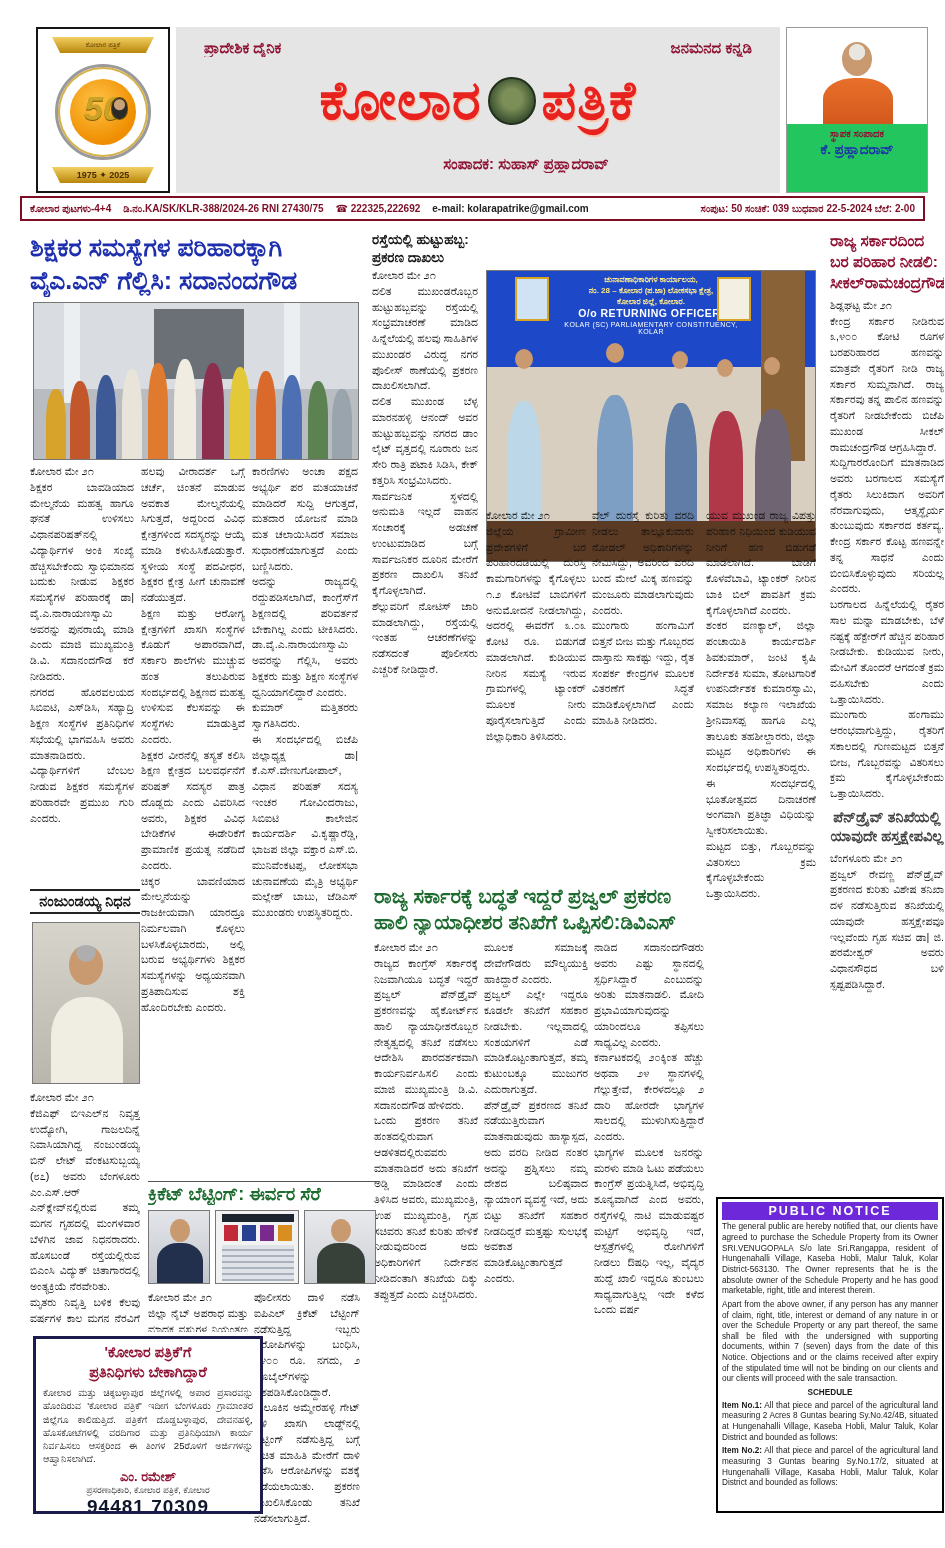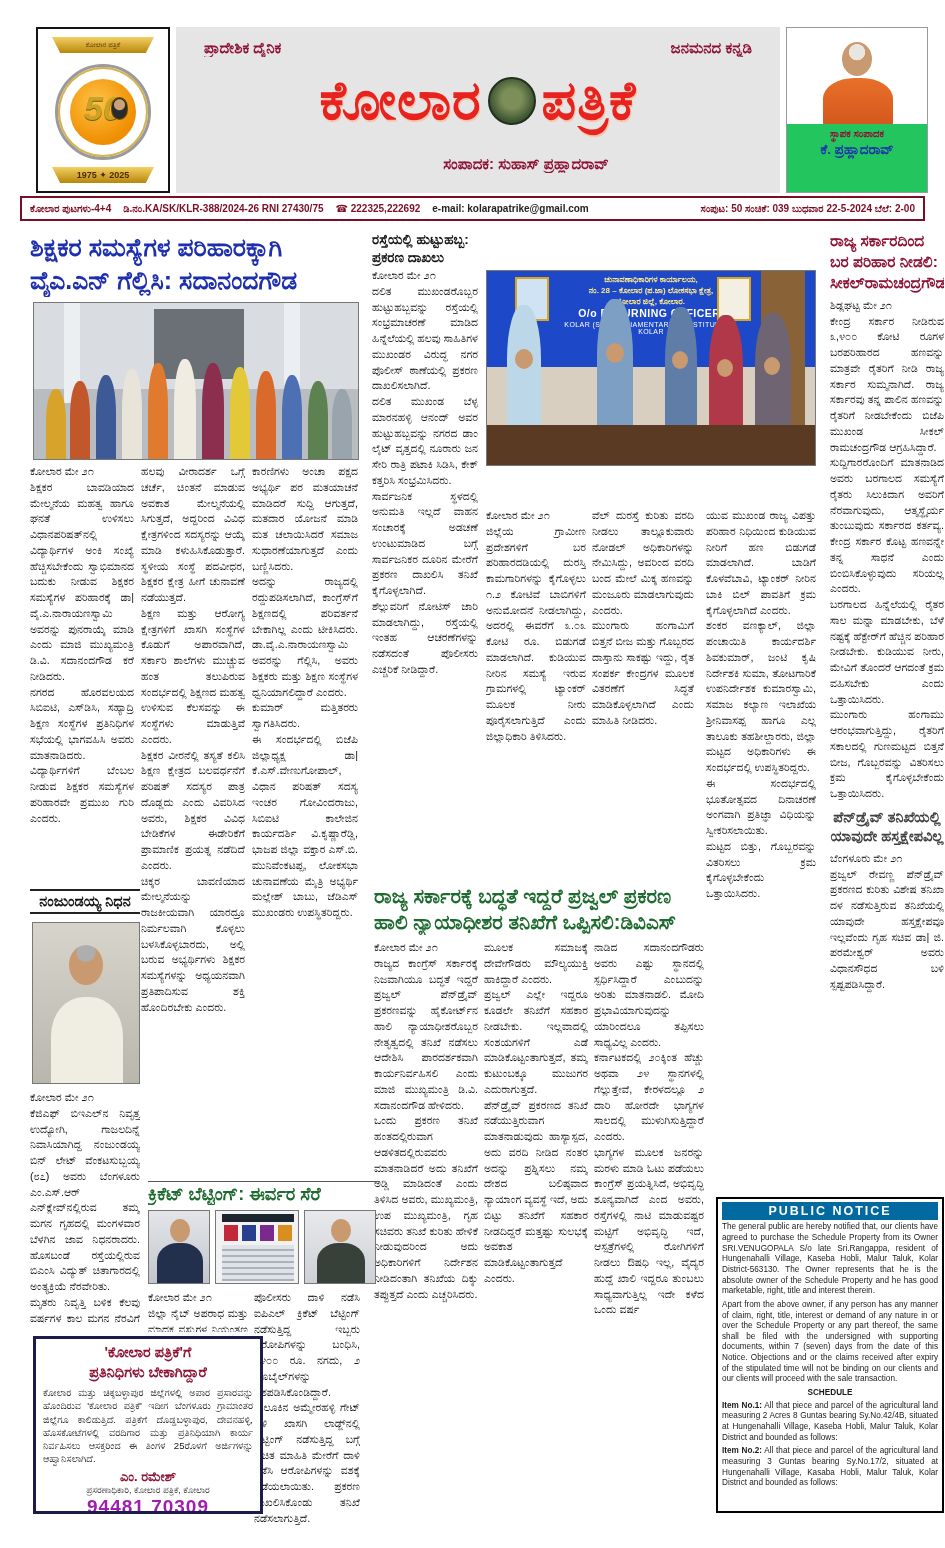--- a/index.html
+++ b/index.html
@@ -44,32 +44,32 @@
            border-top:2px solid #222;border-bottom:2px solid #222;padding:2px 0;}
   .subhead-pendrive{font-size:14.5px;line-height:1.35;font-weight:800;color:#404040;text-align:center;margin:6px 0 4px;}
 
   
   .photo{border:1px solid #777;background:#c9ccd1;}
   .person{position:absolute;bottom:0;border-radius:45% 45% 0 0;}
   .head{position:absolute;border-radius:50%;background:#c9996f;}
 
   
   .notice{left:716px;top:1197px;width:228px;height:316px;border:2px solid #000;background:#fff;padding:3px 4px;font-size:8.2px;line-height:1.3;}
-  .notice h3{margin:0 0 2px;background:#0369a1;color:#fff;text-align:center;font-size:12.5px;letter-spacing:2px;padding:1px 0;}
+  .notice h3{margin:0 0 2px;background:#6d28d9;color:#fff;text-align:center;font-size:12.5px;letter-spacing:2px;padding:1px 0;}
   .notice p{margin:0 0 3px;text-align:justify;}
   .notice .sched{text-align:center;font-weight:bold;margin:2px 0;}
   .notice .bounds{font-weight:bold;}
 
   
   .adbox{left:33px;top:1336px;width:230px;height:178px;border:3px solid #1b1b4e;background:#fff;padding:4px 7px;text-align:center;}
   .adbox .title{font-size:14.5px;font-weight:800;color:#8e1233;line-height:1.35;}
   .adbox .body{font-size:9.6px;line-height:1.38;text-align:justify;margin-top:4px;color:#141414;}
   .adbox .signer{font-size:13px;font-weight:800;color:#8e1233;margin-top:3px;}
   .adbox .role{font-size:9px;color:#333;}
-  .adbox .phone{font-size:19px;font-weight:800;color:#a21caf;letter-spacing:1px;}
+  .adbox .phone{font-size:19px;font-weight:800;color:#0f172a;letter-spacing:1px;}
 
   .banner{position:absolute;left:0;top:0;width:100%;height:96px;background:#1d49c8;color:#fff;text-align:center;padding-top:4px;}
   .banner .kn{font-size:8px;color:#ffe98a;line-height:1.35;font-weight:bold;}
   .banner .en{font-size:10.5px;font-weight:800;letter-spacing:.5px;line-height:1.3;}
   .banner .en2{font-size:7px;letter-spacing:.4px;}
   .portrait{position:absolute;top:6px;width:34px;height:44px;border:2px solid #d9a520;}
 </style>
 </head>
 <body>
 
@@ -144,21 +144,21 @@
 ಚಿಕ್ಕರ ಬಾವಣಿಯಾದ ಮೇಲ್ಮನೆಯನ್ನು ರಾಜಕೀಯವಾಗಿ ಯಾರದ್ರೂ ನಿರ್ಮಲವಾಗಿ ಕೊಳ್ಳಲು ಬಳಸಿಕೊಳ್ಳಬಾರದು, ಅಲ್ಲಿ ಬರುವ ಅಭ್ಯರ್ಥಿಗಳು ಶಿಕ್ಷಕರ ಸಮಸ್ಯೆಗಳನ್ನು ಅಧ್ಯಯನವಾಗಿ ಪ್ರತಿಪಾದಿಸುವ ಶಕ್ತಿ ಹೊಂದಿರಬೇಕು ಎಂದರು.</div>
 
   <div class="abs hl-bday pre">ರಸ್ತೆಯಲ್ಲಿ ಹುಟ್ಟುಹಬ್ಬ:
 ಪ್ರಕರಣ ದಾಖಲು</div>
   <div class="abs body-txt pre" style="left:372px;top:268px;width:106px;height:610px;">ಕೋಲಾರ ಮೇ ೨೧
 ದಲಿತ ಮುಖಂಡರೊಬ್ಬರ ಹುಟ್ಟುಹಬ್ಬವನ್ನು ರಸ್ತೆಯಲ್ಲಿ ಸಂಭ್ರಮಾಚರಣೆ ಮಾಡಿದ ಹಿನ್ನೆಲೆಯಲ್ಲಿ ಹಲವು ಸಾಹಿತಿಗಳ ಮುಖಂಡರ ವಿರುದ್ಧ ನಗರ ಪೊಲೀಸ್ ಠಾಣೆಯಲ್ಲಿ ಪ್ರಕರಣ ದಾಖಲಿಸಲಾಗಿದೆ.
 ದಲಿತ ಮುಖಂಡ ಬೆಳ್ಳ ಮಾರನಹಳ್ಳಿ ಆನಂದ್ ಅವರ ಹುಟ್ಟುಹಬ್ಬವನ್ನು ನಗರದ ಡಾಂ ಲೈಟ್ ವೃತ್ತದಲ್ಲಿ ನೂರಾರು ಜನ ಸೇರಿ ರಾತ್ರಿ ಪಟಾಕಿ ಸಿಡಿಸಿ, ಕೇಕ್ ಕತ್ತರಿಸಿ ಸಂಭ್ರಮಿಸಿದರು.
 ಸಾರ್ವಜನಿಕ ಸ್ಥಳದಲ್ಲಿ ಅನುಮತಿ ಇಲ್ಲದೆ ವಾಹನ ಸಂಚಾರಕ್ಕೆ ಅಡಚಣೆ ಉಂಟುಮಾಡಿದ ಬಗ್ಗೆ ಸಾರ್ವಜನಿಕರ ದೂರಿನ ಮೇರೆಗೆ ಪ್ರಕರಣ ದಾಖಲಿಸಿ ತನಿಖೆ ಕೈಗೊಳ್ಳಲಾಗಿದೆ.
 ಶೆಲ್ಲುವರಿಗೆ ನೋಟಿಸ್ ಜಾರಿ ಮಾಡಲಾಗಿದ್ದು, ರಸ್ತೆಯಲ್ಲಿ ಇಂತಹ ಆಚರಣೆಗಳನ್ನು ನಡೆಸದಂತೆ ಪೊಲೀಸರು ಎಚ್ಚರಿಕೆ ನೀಡಿದ್ದಾರೆ.</div>
 
-  <div class="abs photo" style="left:486px;top:270px;width:330px;height:196px;background:#d8cfc0;">
+  <div class="abs photo" style="left:486px;top:270px;width:330px;height:292px;background:#d8cfc0;">
     <div class="banner">
       <div class="kn">ಚುನಾವಣಾಧಿಕಾರಿಗಳ ಕಾರ್ಯಾಲಯ,</div>
       <div class="kn">ನಂ. 28 – ಕೋಲಾರ (ಪ.ಜಾ) ಲೋಕಸಭಾ ಕ್ಷೇತ್ರ,</div>
       <div class="kn">ಕೋಲಾರ ಜಿಲ್ಲೆ, ಕೋಲಾರ.</div>
       <div class="en">O/o RETURNING OFFICER,</div>
       <div class="en2">KOLAR (SC) PARLIAMENTARY CONSTITUENCY,</div>
       <div class="en2">KOLAR</div>
     </div>
     <div class="portrait" style="left:28px;background:#cfe3f5;"></div>
     <div class="portrait" style="right:64px;background:#f3efe2;"></div>

